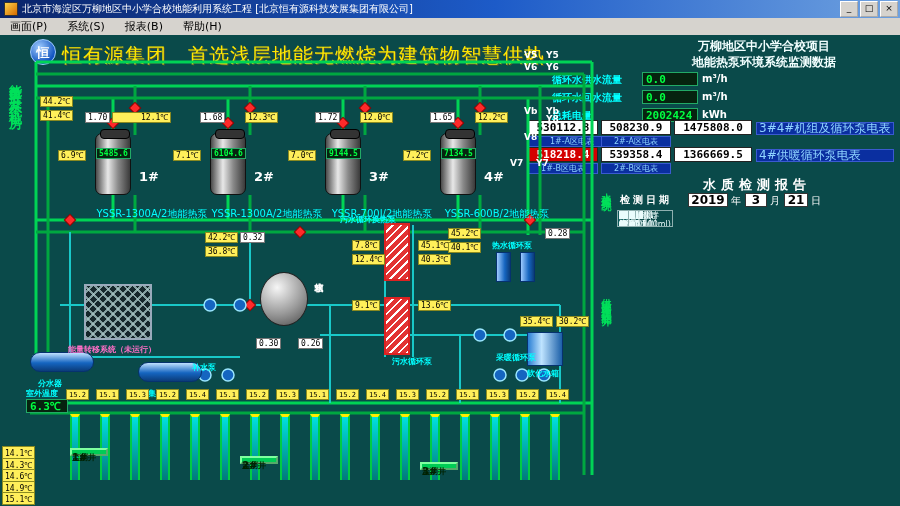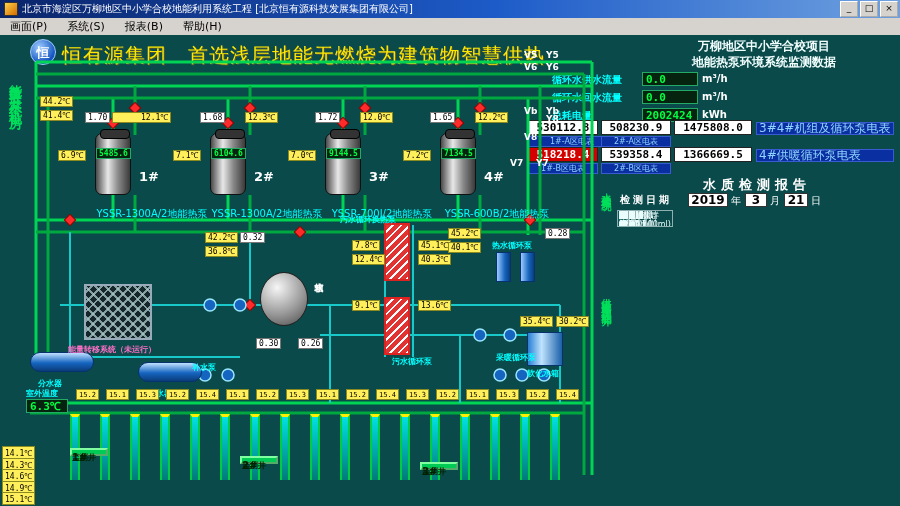--- a/index.html
+++ b/index.html
@@ -71,21 +71,21 @@
   .hx{width:26px;height:58px;border:2px solid #d22;z-index:2;
     background:repeating-linear-gradient(135deg,#e23333 0 4px,#ffffff 4px 6px);}
   .pumpcol{width:15px;height:30px;border:1px solid #06326e;z-index:2;background:linear-gradient(90deg,#9ecbff,#1565c0 60%,#0b3c7a);}
   .btank{left:527px;top:297px;width:36px;height:34px;border:1px solid #06326e;z-index:2;
     background:linear-gradient(90deg,#2a7fd4,#bfe4ff 40%,#1b5fa8);}
   .ledbox{font-family:"DejaVu Sans Mono",monospace;font-weight:bold;z-index:4;}
   .mwell{width:38px;background:#00cc55;border:2px outset #7fff9f;color:#002200;text-align:center;
     font-size:10px;font-weight:bold;line-height:11px;padding:2px 0;z-index:6;}
   .wellglyph{top:379px;width:10px;height:66px;z-index:2;border-left:2px solid #00cc44;border-right:2px solid #00cc44;
     border-top:3px solid #ffee00;background:linear-gradient(180deg,#00e0e0,#007a7a);}
-  .welltemp{top:354px;font-size:7px;margin-left:10px;}
+  .welltemp{top:354px;font-size:7px;}
   .drow{left:2px;height:11px;z-index:6;white-space:nowrap;}
   .dlab{color:#fff;font-size:8px;display:inline-block;width:24px;}
   .dval{background:#ffef5a;color:#000;border:1px solid #8a8a20;font-size:8px;padding:0 2px;font-family:"DejaVu Sans Mono",monospace;}
 </style>
 </head>
 <body>
 
 <div id="app">
 
   <div id="menubar">

